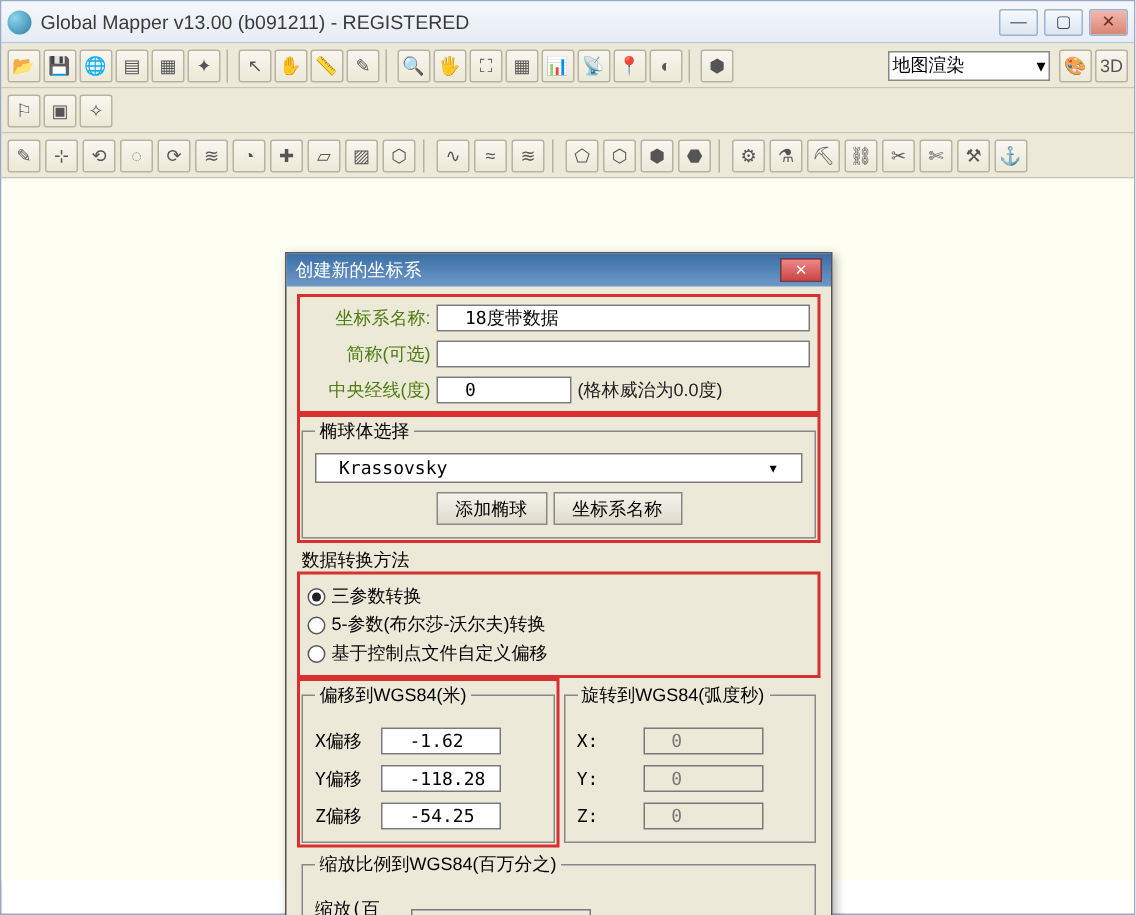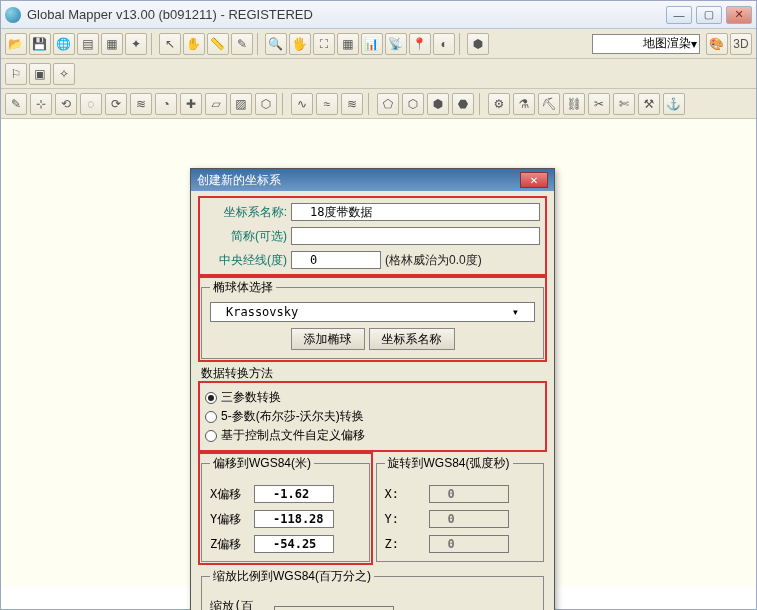--- a/index.html
+++ b/index.html
@@ -11,44 +11,44 @@
 .winbtns { display: flex; gap: 4px; }
 .winbtn { width: 26px; height: 18px; background: linear-gradient(#f7faff, #dbe5f1); border: 1px solid #9db3cc; border-radius: 2px; font-size: 11px; display: flex; align-items: center; justify-content: center; color: #3c4a5a; }
 .winbtn.close { background: linear-gradient(#f2b8b0, #d98575); color: #7a2a1c; }
 .menubar { height: 22px; background: #ece9d8; display: flex; align-items: center; padding: 0 4px; gap: 2px; border-bottom: 1px solid #c8c4b8; }
 .menubar span { padding: 2px 6px; color: #222; font-size: 12px; }
 .toolbar-row { height: 30px; background: #ece9d8; display: flex; align-items: center; padding: 0 4px; gap: 2px; border-bottom: 1px solid #c8c4b8; }
 .tbtn { width: 22px; height: 22px; background: linear-gradient(#f8f6ef, #ece9d8); border: 1px solid #b8b4a4; border-radius: 2px; display: flex; align-items: center; justify-content: center; font-size: 12px; color: #555; }
 .tbtn.folder { color: #d8a038; }
 .tbtn.globe { color: #3878c8; }
 .sep { width: 4px; height: 22px; border-left: 1px solid #b8b4a4; margin: 0 2px; }
-.maplabel-sel { width: 108px; height: 20px; background: #fff; border: 1px solid #888; font-size: 12px; padding: 0 2px; display: flex; align-items: center; justify-content: flex-end; margin-left: auto; }
+.maplabel-sel { width: 108px; height: 20px; background: #fff; border: 1px solid #888; font-size: 12px; padding: 0 2px; display: flex; align-items: center; justify-content: space-between; margin-left: auto; }
 .content { position: relative; width: 100%; height: calc(100% - 28px - 22px - 90px); background: #fffef2; }
 .dialog { position: absolute; left: 190px; top: 168px; width: 365px; background: #ece9d8; border: 1px solid #555; box-shadow: 2px 2px 6px rgba(0,0,0,.3); }
 .dlg-title { height: 22px; background: linear-gradient(#3a6ea5, #6e99c8); color: #fff; display: flex; align-items: center; padding: 0 6px; font-size: 12px; }
 .dlg-title .spacer { flex: 1; }
 .dlg-close { width: 28px; height: 16px; background: linear-gradient(#e88, #c44); border: 1px solid #833; color: #fff; font-size: 10px; display: flex; align-items: center; justify-content: center; }
 .dlg-body { padding: 8px 10px 10px 10px; display: flex; flex-direction: column; gap: 6px; }
 .row { display: flex; align-items: center; gap: 4px; }
-.row label { width: 82px; text-align: right; color: #0f766e; font-size: 12px; }
+.row label { width: 82px; text-align: right; color: #4d7c0f; font-size: 12px; }
 .txt { flex: 1; height: 18px; background: #fff; border: 1px solid #7a7a7a; padding: 0 18px; font-size: 12px; font-family: monospace; display: flex; align-items: center; }
 .hint { font-size: 12px; color: #222; margin-left: 0; }
 fieldset { border: 1px solid #888; padding: 6px 8px 8px 8px; }
 fieldset legend { font-size: 12px; padding: 0 3px; }
 .select-box { width: 100%; height: 20px; background: #fff; border: 1px solid #7a7a7a; display: flex; align-items: center; padding: 0 15px; justify-content: space-between; font-family: monospace; font-size: 12px; }
 .btn { height: 22px; padding: 0 12px; background: linear-gradient(#f5f3eb, #dedbcb); border: 1px solid #888; font-size: 12px; }
 .btnrow { display: flex; gap: 4px; margin-top: 6px; justify-content: center; }
 .radio-row { display: flex; align-items: center; gap: 4px; padding: 1px 0; }
 .radio { width: 12px; height: 12px; border: 1px solid #555; border-radius: 50%; background: #fff; display: flex; align-items: center; justify-content: center; }
 .radio.sel::after { content: ""; width: 6px; height: 6px; border-radius: 50%; background: #222; }
 .two-col { display: flex; gap: 6px; }
 .two-col fieldset { flex: 1; }
 .srow { display: flex; align-items: center; gap: 4px; margin-top: 7px; }
 .srow label { width: 40px; font-size: 12px; font-family: monospace; }
-.srow .txt { width: 80px; flex: none; font-weight: bold; }
+.srow .txt { width: 80px; flex: none; }
 .redbox { outline: 2px solid #d83030; outline-offset: 1px; }
 .gray-input .txt { background: #ece9d8; color: #777; }
 </style>
 </head>
 <body>
 
 <div class="window">
   <div class="titlebar">
     <div class="icon"></div>
     <div class="title">Global Mapper v13.00 (b091211) - REGISTERED</div>

